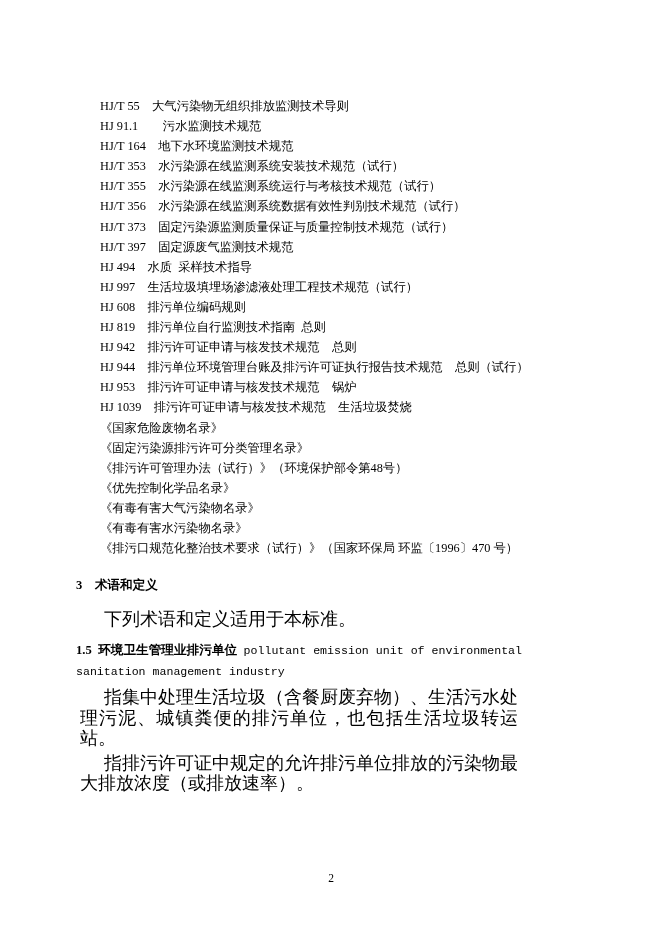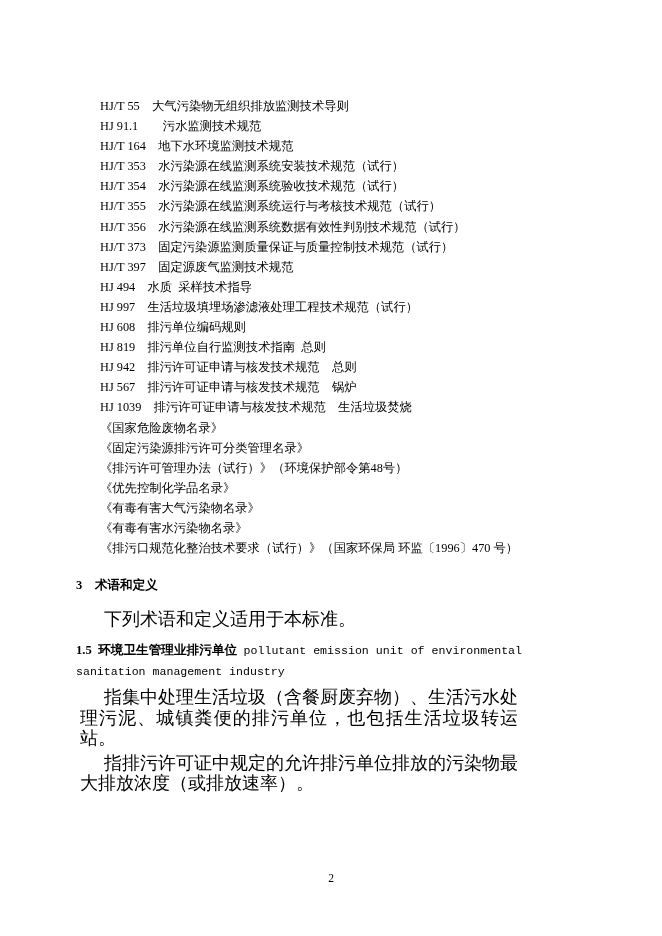--- a/index.html
+++ b/index.html
@@ -75,31 +75,31 @@
 </head>
 <body>
 
 <div class="page">
 
   <ul class="std-list">
     <li>HJ/T 55 大气污染物无组织排放监测技术导则</li>
     <li>HJ 91.1  污水监测技术规范</li>
     <li>HJ/T 164 地下水环境监测技术规范</li>
     <li>HJ/T 353 水污染源在线监测系统安装技术规范（试行）</li>
-    <li>HJ/T 354 水污染源在线监测系统验收技术规范（试行）</li>
     <li>HJ/T 355 水污染源在线监测系统运行与考核技术规范（试行）</li>
     <li>HJ/T 356 水污染源在线监测系统数据有效性判别技术规范（试行）</li>
     <li>HJ/T 373 固定污染源监测质量保证与质量控制技术规范（试行）</li>
     <li>HJ/T 397 固定源废气监测技术规范</li>
     <li>HJ 494 水质 采样技术指导</li>
     <li>HJ 997 生活垃圾填埋场渗滤液处理工程技术规范（试行）</li>
     <li>HJ 608 排污单位编码规则</li>
     <li>HJ 819 排污单位自行监测技术指南 总则</li>
     <li>HJ 942 排污许可证申请与核发技术规范 总则</li>
-    <li>HJ 567 排污许可证申请与核发技术规范 锅炉</li>
+    <li>HJ 944 排污单位环境管理台账及排污许可证执行报告技术规范 总则（试行）</li>
+    <li>HJ 953 排污许可证申请与核发技术规范 锅炉</li>
     <li>HJ 1039 排污许可证申请与核发技术规范 生活垃圾焚烧</li>
     <li>《国家危险废物名录》</li>
     <li>《固定污染源排污许可分类管理名录》</li>
     <li>《排污许可管理办法（试行）》（环境保护部令第48号）</li>
     <li>《优先控制化学品名录》</li>
     <li>《有毒有害大气污染物名录》</li>
     <li>《有毒有害水污染物名录》</li>
     <li>《排污口规范化整治技术要求（试行）》（国家环保局 环监〔1996〕470 号）</li>
   </ul>
 

